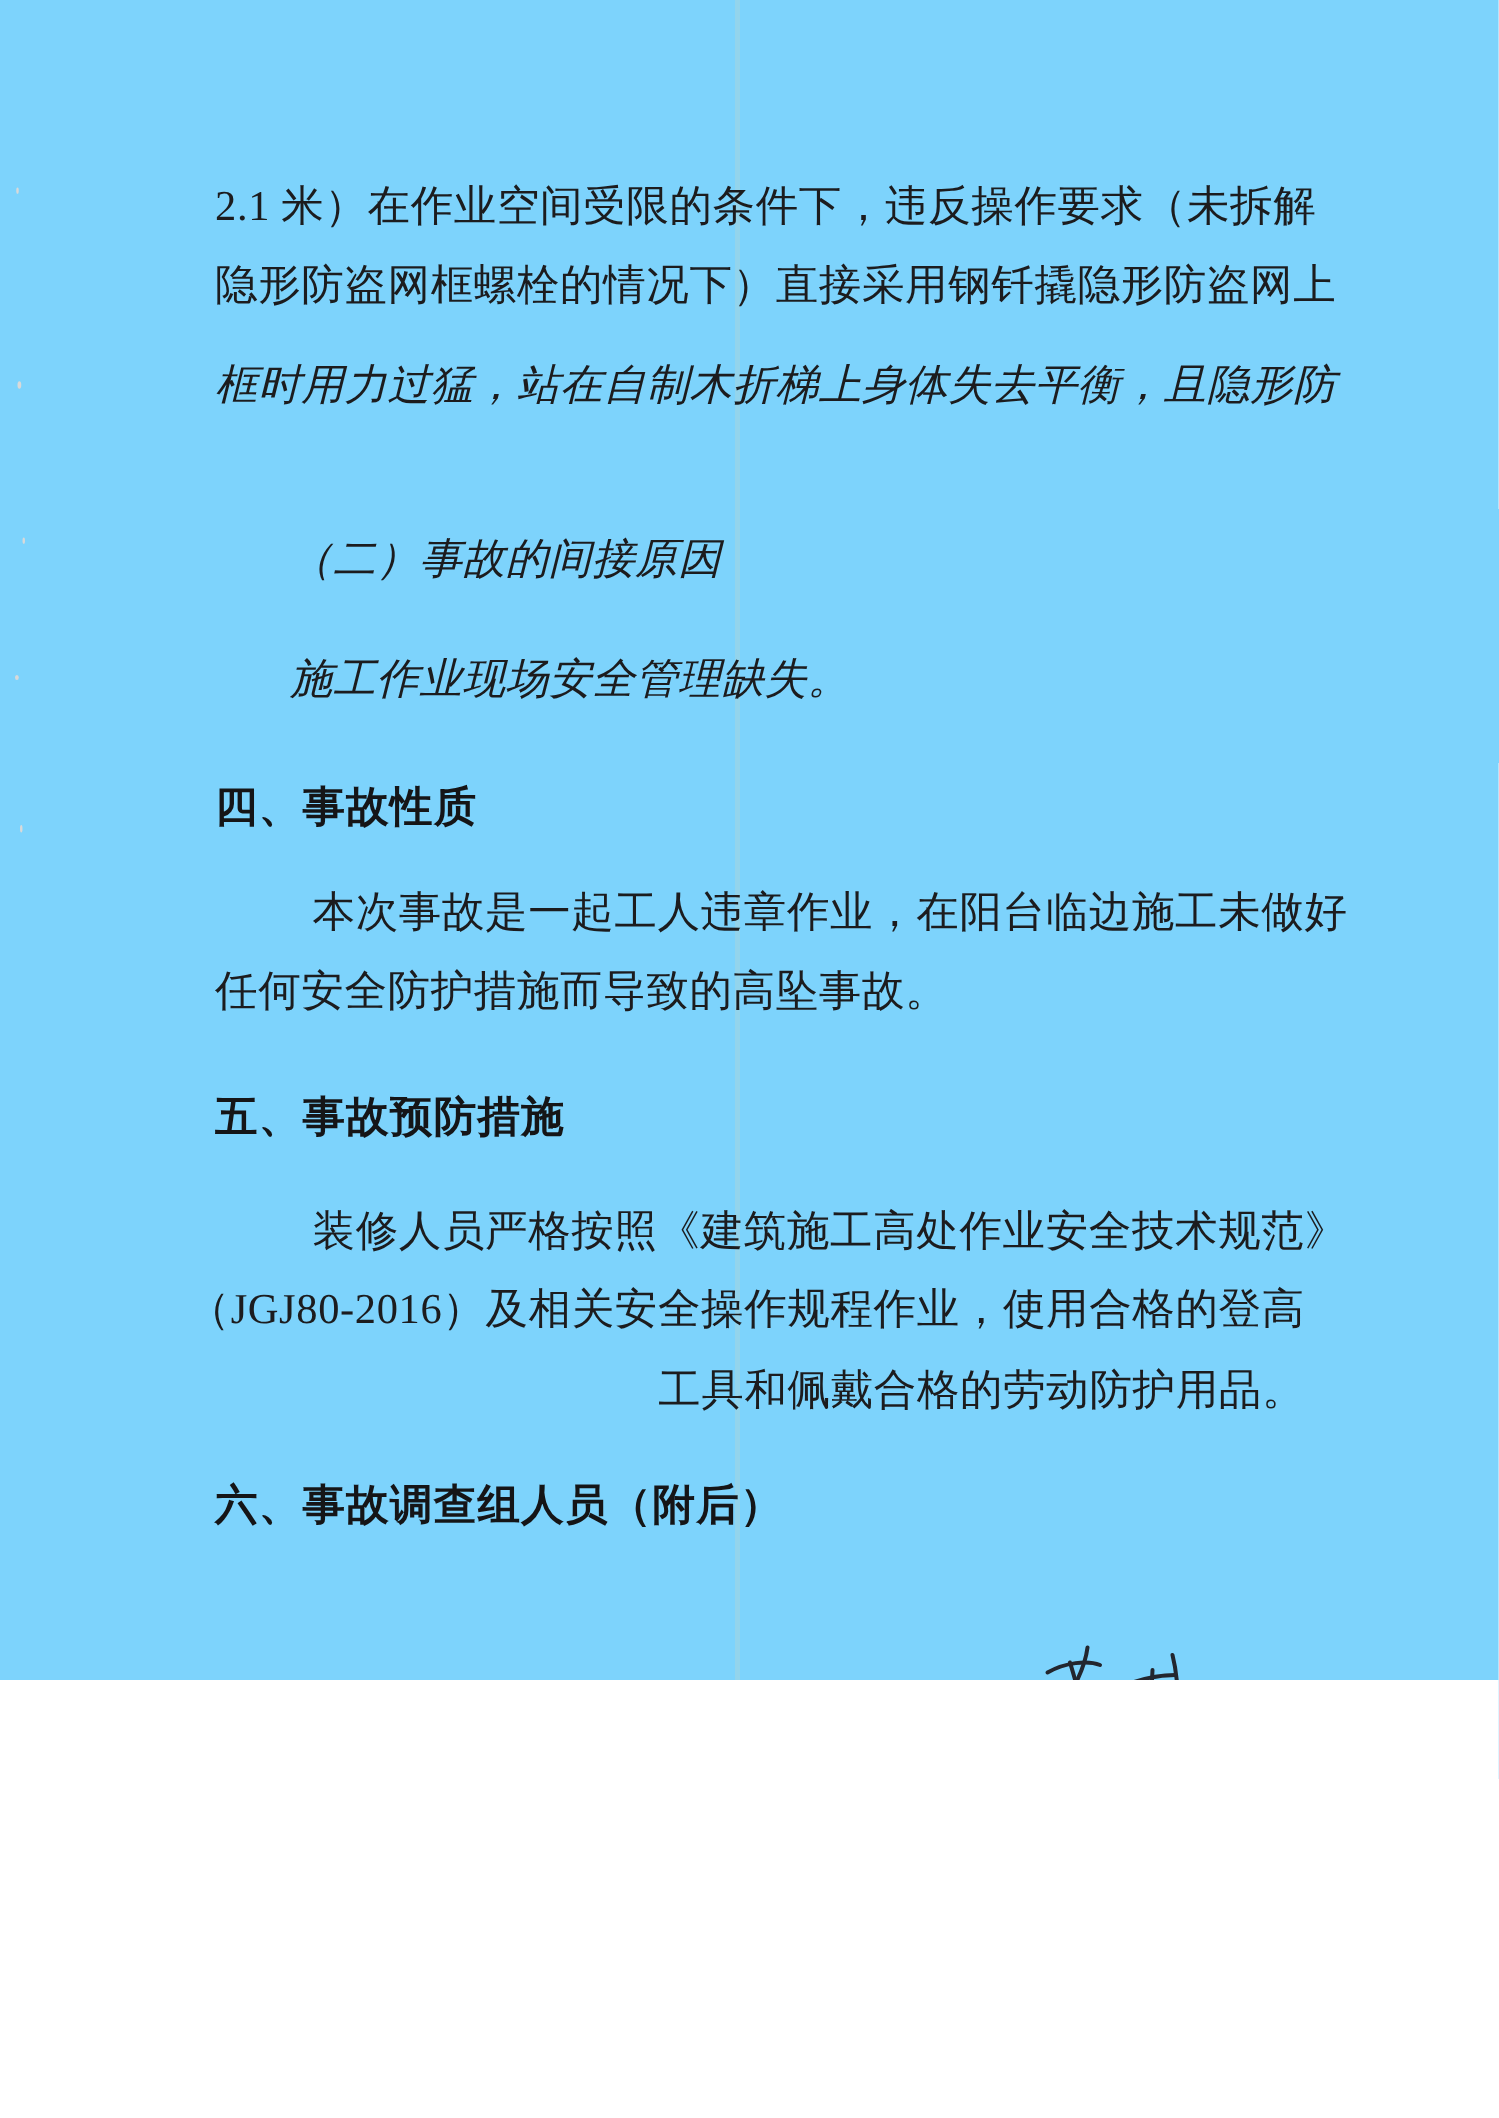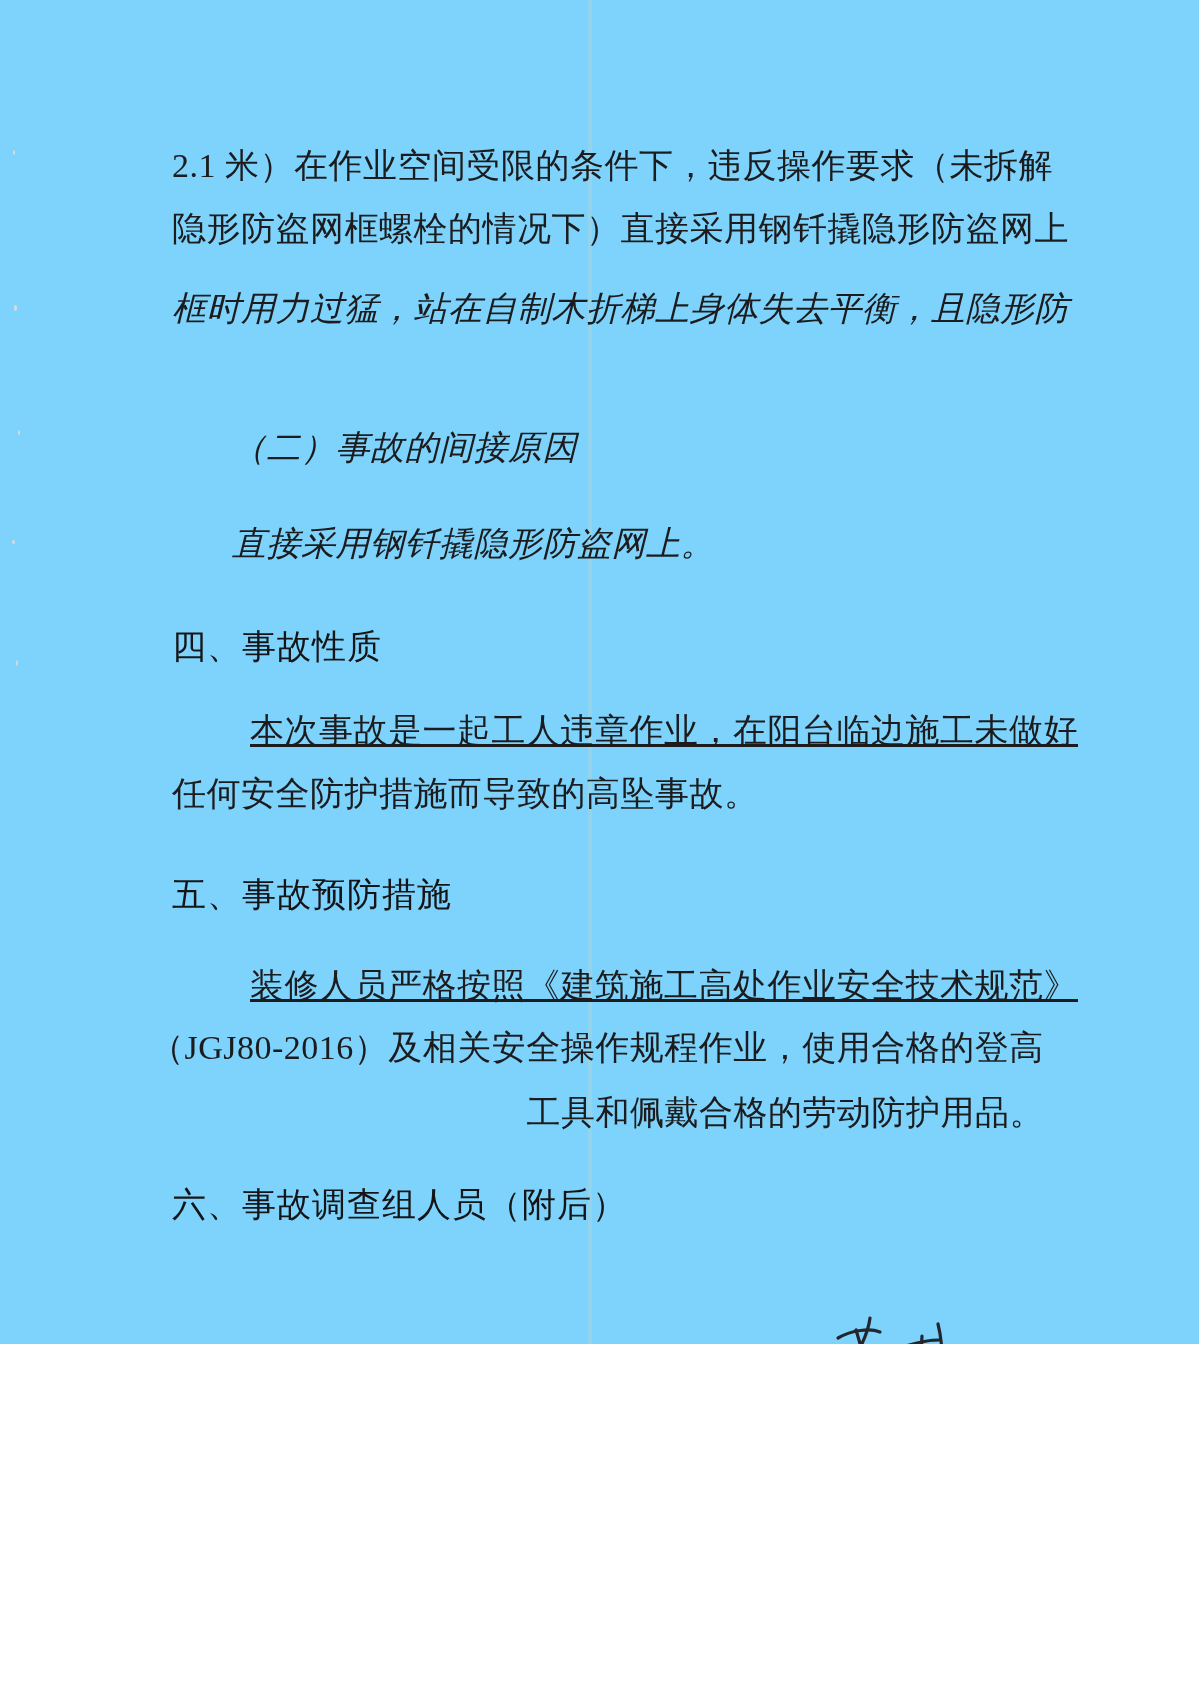--- a/index.html
+++ b/index.html
@@ -16,26 +16,26 @@
     position:absolute;top:0;left:588px;width:4px;height:1694px;
     background:rgba(188,216,206,0.35);
   }
   
   .speckle{position:absolute;background:#d9d9d9;border-radius:50%;}
   .bodyline{
     position:absolute;left:172px;width:872px;
     font-size:34px;line-height:42px;letter-spacing:0.5px;
     white-space:nowrap;
   }
-  .indent-para{text-indent:78px;text-decoration:underline;}
+  .indent-para{text-indent:78px;}
   .indent-sub{text-indent:60px;font-style:italic;}
   .heading{
     position:absolute;left:172px;
     font-family:"Liberation Sans", sans-serif;
-    font-weight:normal;font-size:34px;line-height:42px;letter-spacing:1px;
+    font-weight:bold;font-size:34px;line-height:42px;letter-spacing:1px;
     color:#151517;white-space:nowrap;
   }
   .sig-label{
     position:absolute;left:627px;top:1345px;
     font-size:34px;letter-spacing:1px;white-space:nowrap;
   }
   .sig-svg{position:absolute;}
   .sig-svg path{fill:none;stroke:#23262e;stroke-width:3.2;stroke-linecap:round;stroke-linejoin:round;}
   .page-number{
     position:absolute;left:578px;top:1558px;width:40px;
@@ -52,21 +52,21 @@
   <div class="speckle" style="left:18px;top:430px;width:2px;height:5px;"></div>
   <div class="speckle" style="left:12px;top:540px;width:3px;height:4px;"></div>
   <div class="speckle" style="left:16px;top:660px;width:2px;height:6px;"></div>
   <div class="speckle" style="left:13px;top:150px;width:2px;height:5px;"></div>
 
   <div class="bodyline" style="top:145px;">2.1 米）在作业空间受限的条件下，违反操作要求（未拆解</div>
   <div class="bodyline" style="top:208px;">隐形防盗网框螺栓的情况下）直接采用钢钎撬隐形防盗网上</div>
   <div class="bodyline" style="top:288px;font-style:italic;">框时用力过猛，站在自制木折梯上身体失去平衡，且隐形防</div>
 
   <div class="bodyline indent-sub" style="top:427px;">（二）事故的间接原因</div>
-  <div class="bodyline indent-sub" style="top:523px;">直接采用钢钎撬隐形防盗网上。</div>
+  <div class="bodyline indent-sub" style="top:523px;">施工作业现场安全管理缺失。</div>
 
   <div class="heading" style="top:625px;">四、事故性质</div>
   <div class="bodyline indent-para" style="top:710px;">本次事故是一起工人违章作业，在阳台临边施工未做好</div>
   <div class="bodyline" style="top:773px;">任何安全防护措施而导致的高坠事故。</div>
 
   <div class="heading" style="top:873px;">五、事故预防措施</div>
   <div class="bodyline indent-para" style="top:965px;">装修人员严格按照《建筑施工高处作业安全技术规范》</div>
   <div class="bodyline" style="top:1027px;left:150px;">（JGJ80-2016）及相关安全操作规程作业，使用合格的登高</div>
   <div class="bodyline" style="top:1092px;text-align:right;">工具和佩戴合格的劳动防护用品。</div>
 

